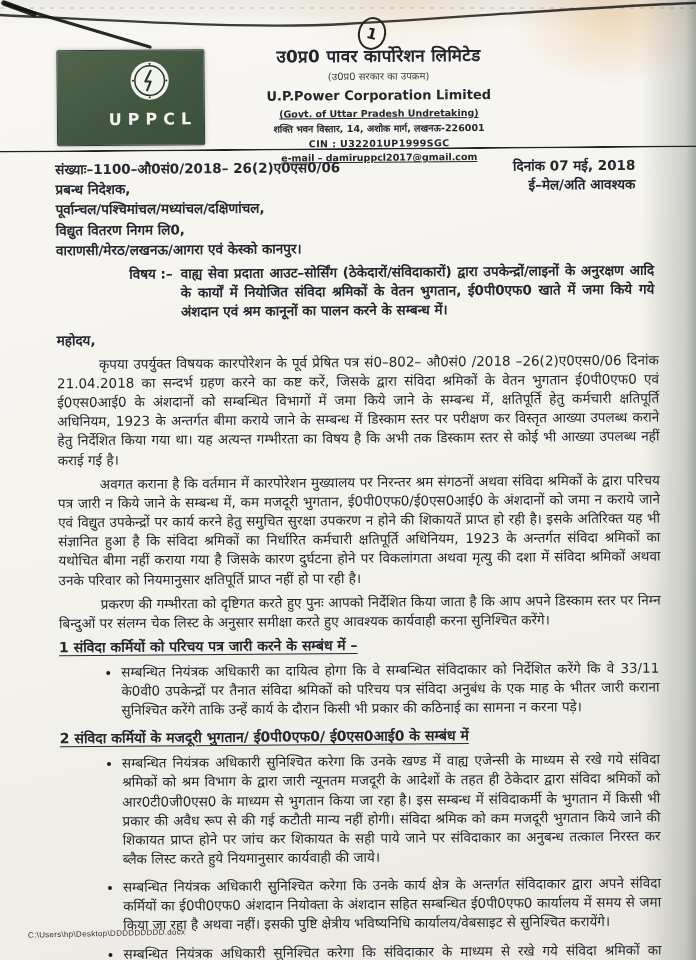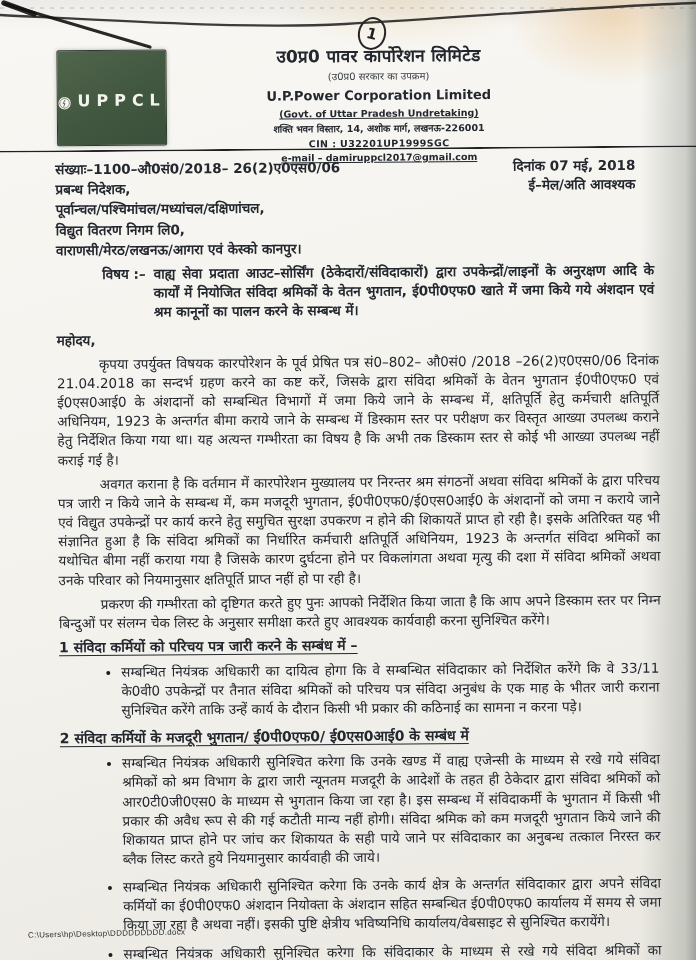--- a/index.html
+++ b/index.html
@@ -25,22 +25,23 @@
   .letter{
     position:absolute;inset:0;padding:150px 40px 0 54px;
     transform:rotate(-0.45deg);transform-origin:50% 0;
     font-size:13.5px;line-height:1.42;
   }
   
   .logo{
     position:absolute;left:56px;top:48px;width:108px;height:94px;
     background:linear-gradient(150deg,#50654c 0%,#42573f 55%,#39503a 100%);
     border:1px solid #2c3a2c;border-radius:2px;
-    display:flex;flex-direction:row;align-items:center;justify-content:flex-start;
+    display:flex;flex-direction:column;align-items:center;justify-content:flex-start;
     box-shadow:0 0 4px rgba(0,0,0,0.25);
+    padding-left:38px;
   }
   .emblem{width:42px;height:42px;margin-top:9px;}
   .logo-word{color:#f2f3ee;font-weight:bold;font-size:16px;letter-spacing:6px;margin-top:7px;padding-left:6px;}
   .org{position:absolute;left:120px;right:60px;top:44px;text-align:center;}
   .org-hi{font-size:17px;font-weight:bold;letter-spacing:0.3px;}
   .org-hi-sub{font-size:10px;margin-top:2px;color:#3a3e44;}
   .org-en{font-size:13px;font-weight:bold;margin-top:3px;}
   .org-en-sub{font-size:9.5px;font-weight:bold;text-decoration:underline;margin-top:1px;}
   .org-addr{font-size:9.5px;font-weight:bold;margin-top:2px;}
   .org-cin{font-size:9.5px;font-weight:bold;margin-top:1px;letter-spacing:0.4px;}
@@ -48,21 +49,21 @@
   .rule{position:absolute;left:-54px;right:-40px;top:148px;height:0;
         border-top:2.4px solid #1f2022;border-radius:50%/4px;}
   
   .meta-row{display:flex;justify-content:space-between;margin-top:8px;}
   .ref{font-weight:bold;font-size:13.5px;}
   .date{font-weight:bold;font-size:13.5px;padding-right:22px;}
   .addr-row{display:flex;justify-content:space-between;align-items:flex-start;}
   .addressee div{font-weight:bold;line-height:1.5;}
   .priority{font-weight:bold;padding-right:22px;}
   .subject-row{display:flex;gap:8px;padding-left:46px;margin-top:5px;}
-  .subject-label{font-weight:bold;white-space:nowrap;}
+  .subject-label{font-weight:bold;white-space:nowrap;margin-left:27px;}
   .subject-text{flex:1;text-align:justify;font-weight:bold;padding-right:4px;}
   .salutation{margin-top:8px;font-weight:bold;}
   .para{margin:5px 0 0 0;text-indent:42px;text-align:justify;}
   .section-heading{margin-top:5px;font-weight:bold;font-size:14px;
         text-decoration:underline;text-underline-offset:3px;text-decoration-thickness:1px;}
   ul.bullets{margin:5px 0 2px 0;padding-left:62px;}
   ul.bullets li{margin-bottom:9px;text-align:justify;padding-right:2px;}
   ul.bullets li::marker{color:#1d1d1d;font-size:13px;}
   .footer-path{
     position:absolute;left:28px;bottom:22px;font-size:8px;color:#2e2e2e;

